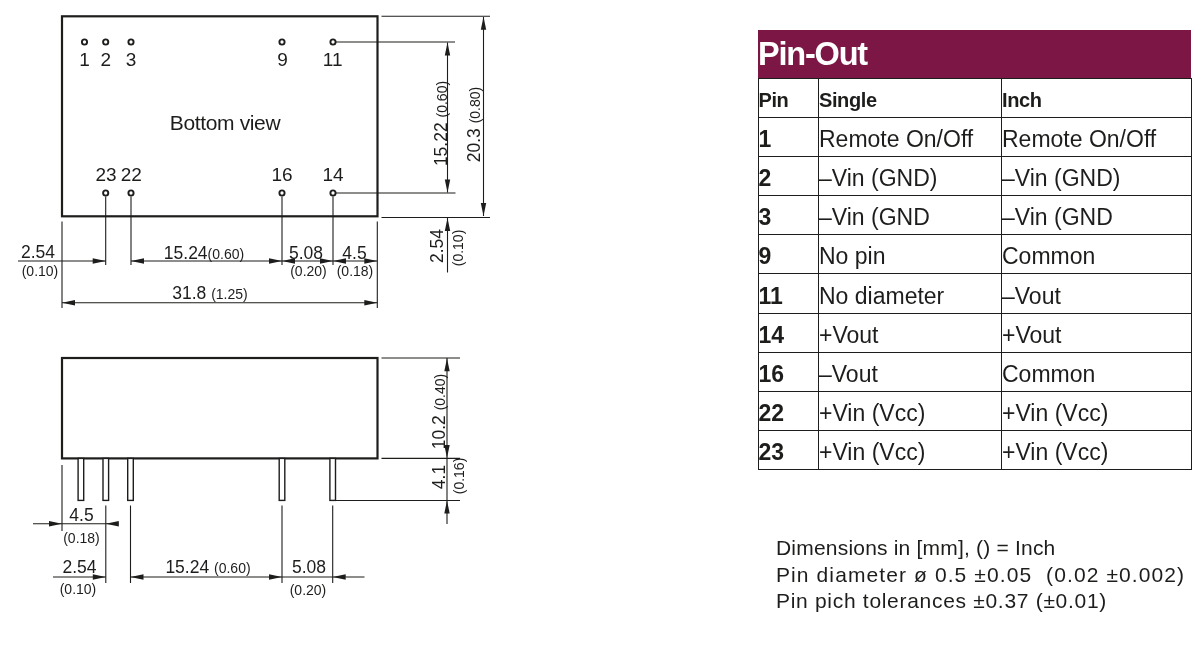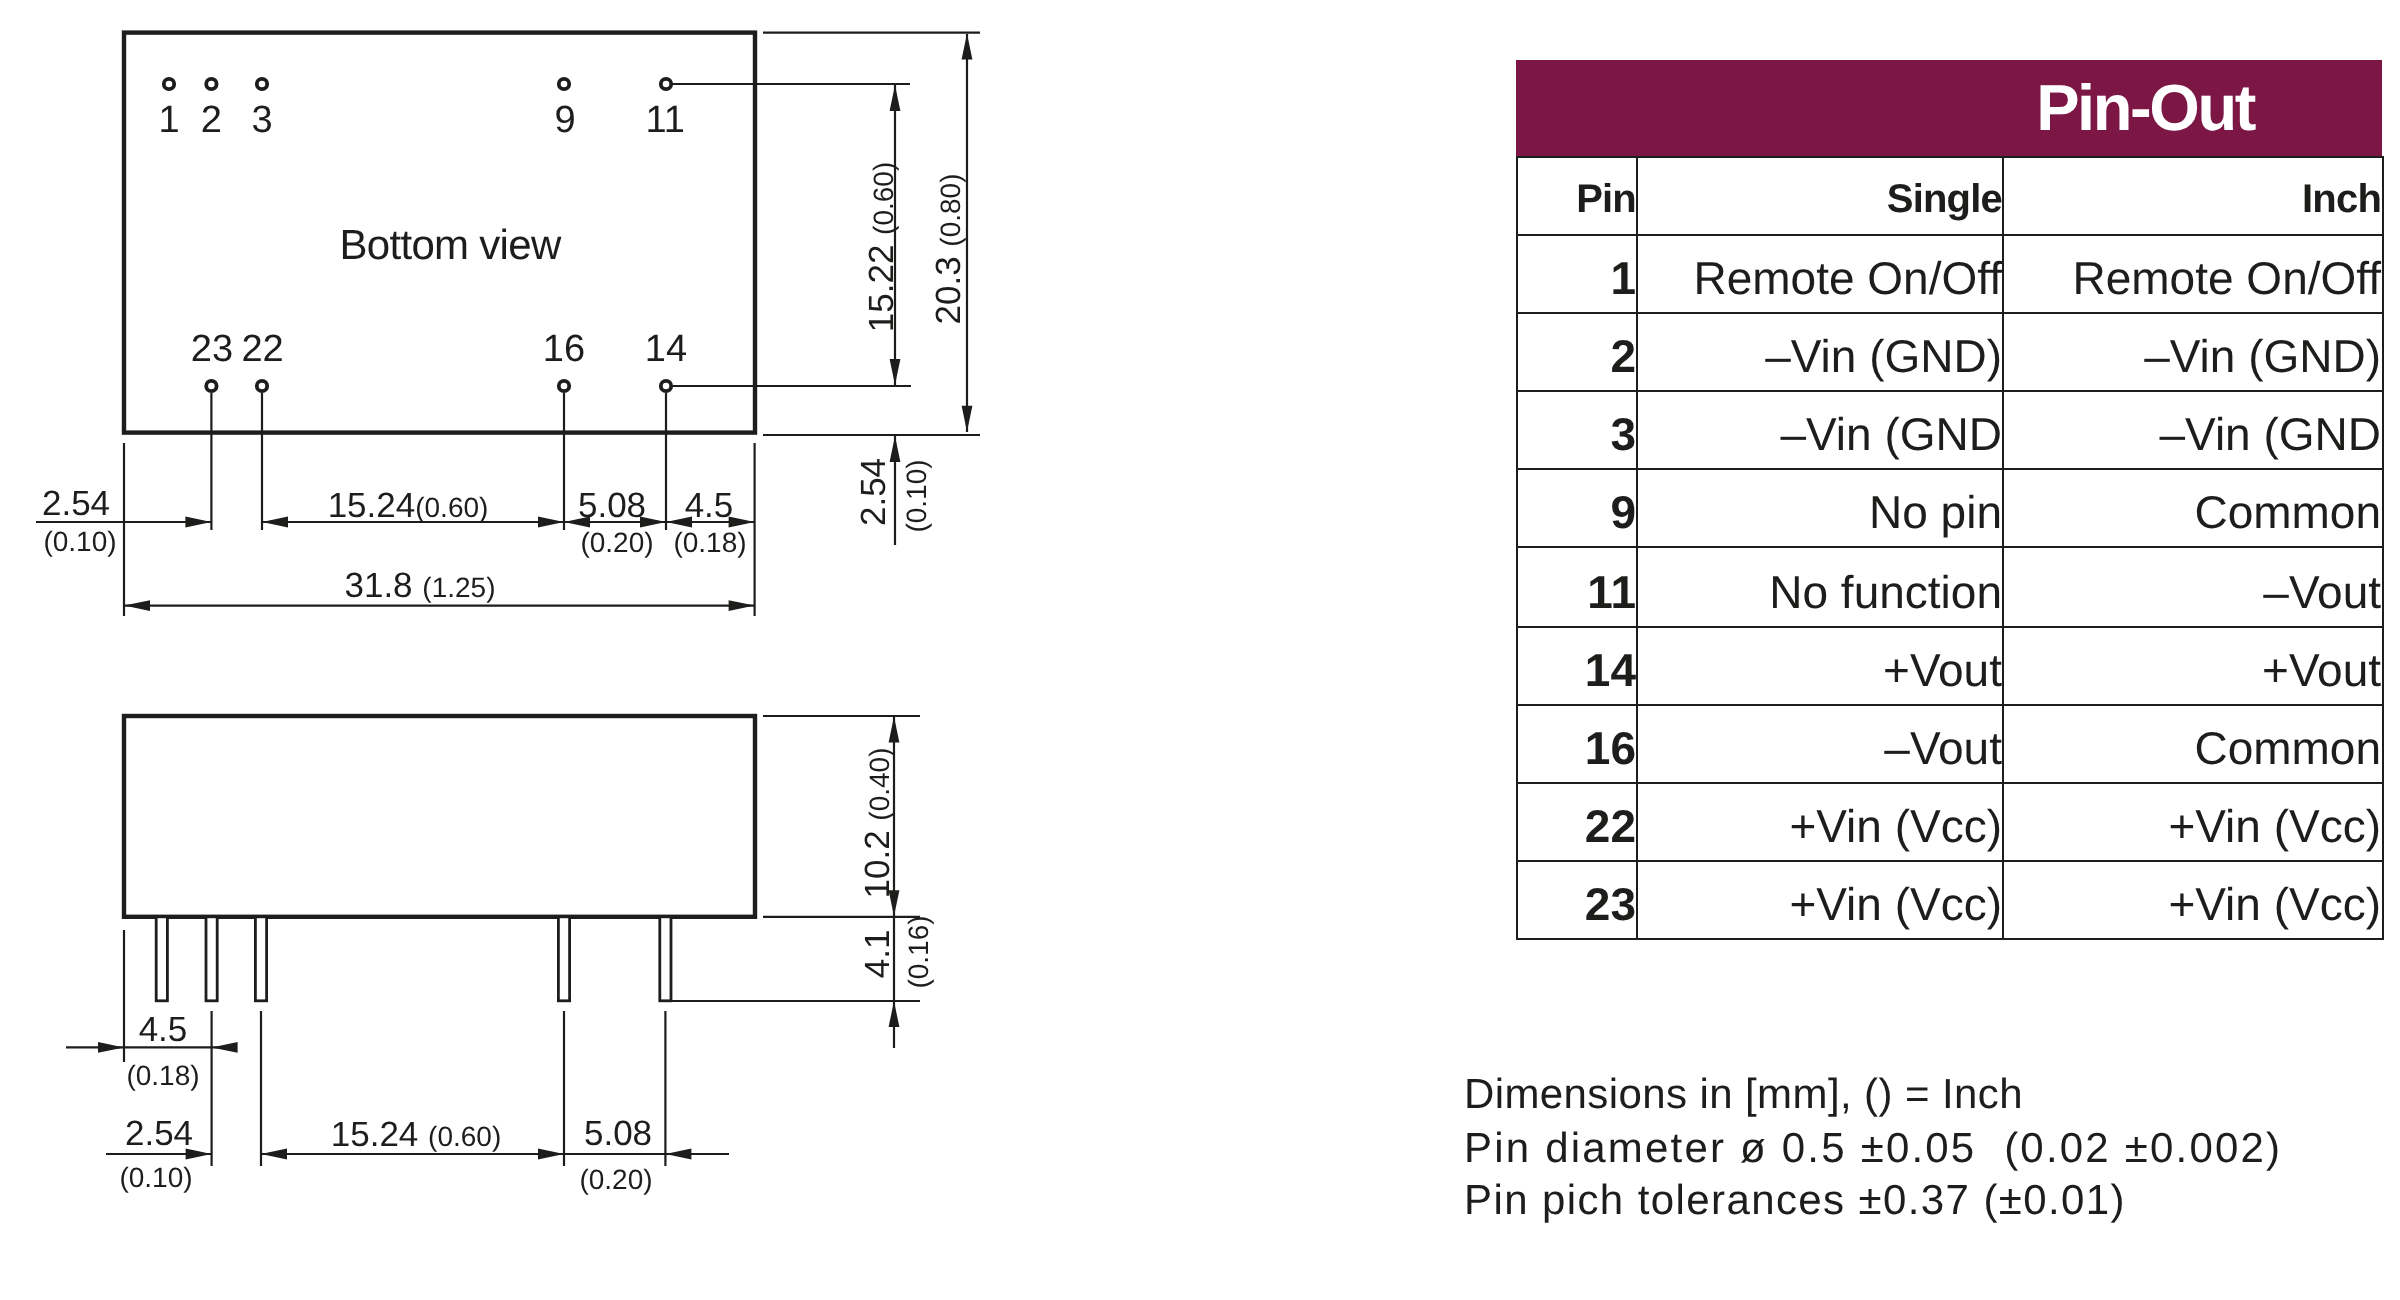--- a/index.html
+++ b/index.html
@@ -1,20 +1,20 @@
 <!DOCTYPE html>
 <html><head>
 <meta charset="utf-8">
 <style>
   html,body{margin:0;padding:0;}
   body{width:1200px;height:650px;background:#ffffff;overflow:hidden;position:relative;
        font-family:"Liberation Sans", sans-serif;color:#1d1d1b;}
   .abs{position:absolute;}
   table.pinout{border-collapse:collapse;table-layout:fixed;}
-  table.pinout td,table.pinout th{border:1.4px solid #1d1d1b;text-align:right;vertical-align:middle;padding:5px 0 0 0;margin-top:28px;}
+  table.pinout td,table.pinout th{border:1.4px solid #1d1d1b;text-align:left;vertical-align:middle;padding:5px 0 0 0;margin-top:28px;}
   table.pinout .hdr{background:#7c1745;border:none;color:#fff;}
 </style>
 </head>
 <body>
 
 <svg class="abs" style="left:0;top:0" width="520" height="650" viewBox="0 0 520 650" font-family="Liberation Sans, sans-serif" fill="#1d1d1b">
 
   <rect x="62" y="16.3" width="315.5" height="200" fill="none" stroke="#1d1d1b" stroke-width="2.2"></rect>
 
   <text x="225" y="129.5" font-size="21" letter-spacing="-0.35" text-anchor="middle" stroke="none">Bottom view</text>
@@ -229,21 +229,21 @@
         </tr>
 
     <tr style="font-size:23px;">
           <td style="height:33.1px;font-weight:bold;">9</td>
           <td>No pin</td>
           <td>Common</td>
         </tr>
 
     <tr style="font-size:23px;">
           <td style="height:33.1px;font-weight:bold;">11</td>
-          <td>No function</td>
+          <td>No diameter</td>
           <td>–Vout</td>
         </tr>
 
     <tr style="font-size:23px;">
           <td style="height:33.1px;font-weight:bold;">14</td>
           <td>+Vout</td>
           <td>+Vout</td>
         </tr>
 
     <tr style="font-size:23px;">
@@ -260,21 +260,21 @@
 
     <tr style="font-size:23px;">
           <td style="height:33.1px;font-weight:bold;">23</td>
           <td>+Vin (Vcc)</td>
           <td>+Vin (Vcc)</td>
         </tr>
   </tbody>
     </table>
 </div>
 
-<div class="abs" style="left:732px;top:535px;font-size:21px;line-height:26.7px;">
+<div class="abs" style="left:776px;top:535px;font-size:21px;line-height:26.7px;">
 
   <div style="letter-spacing:0.2px;">Dimensions in [mm], () = Inch</div>
 
   <div style="letter-spacing:1.1px;">Pin diameter ø 0.5 ±0.05&nbsp; (0.02 ±0.002)</div>
 
 
   <div style="letter-spacing:0.7px;">Pin pich tolerances ±0.37 (±0.01)</div>
 </div>
 
 </body></html>

